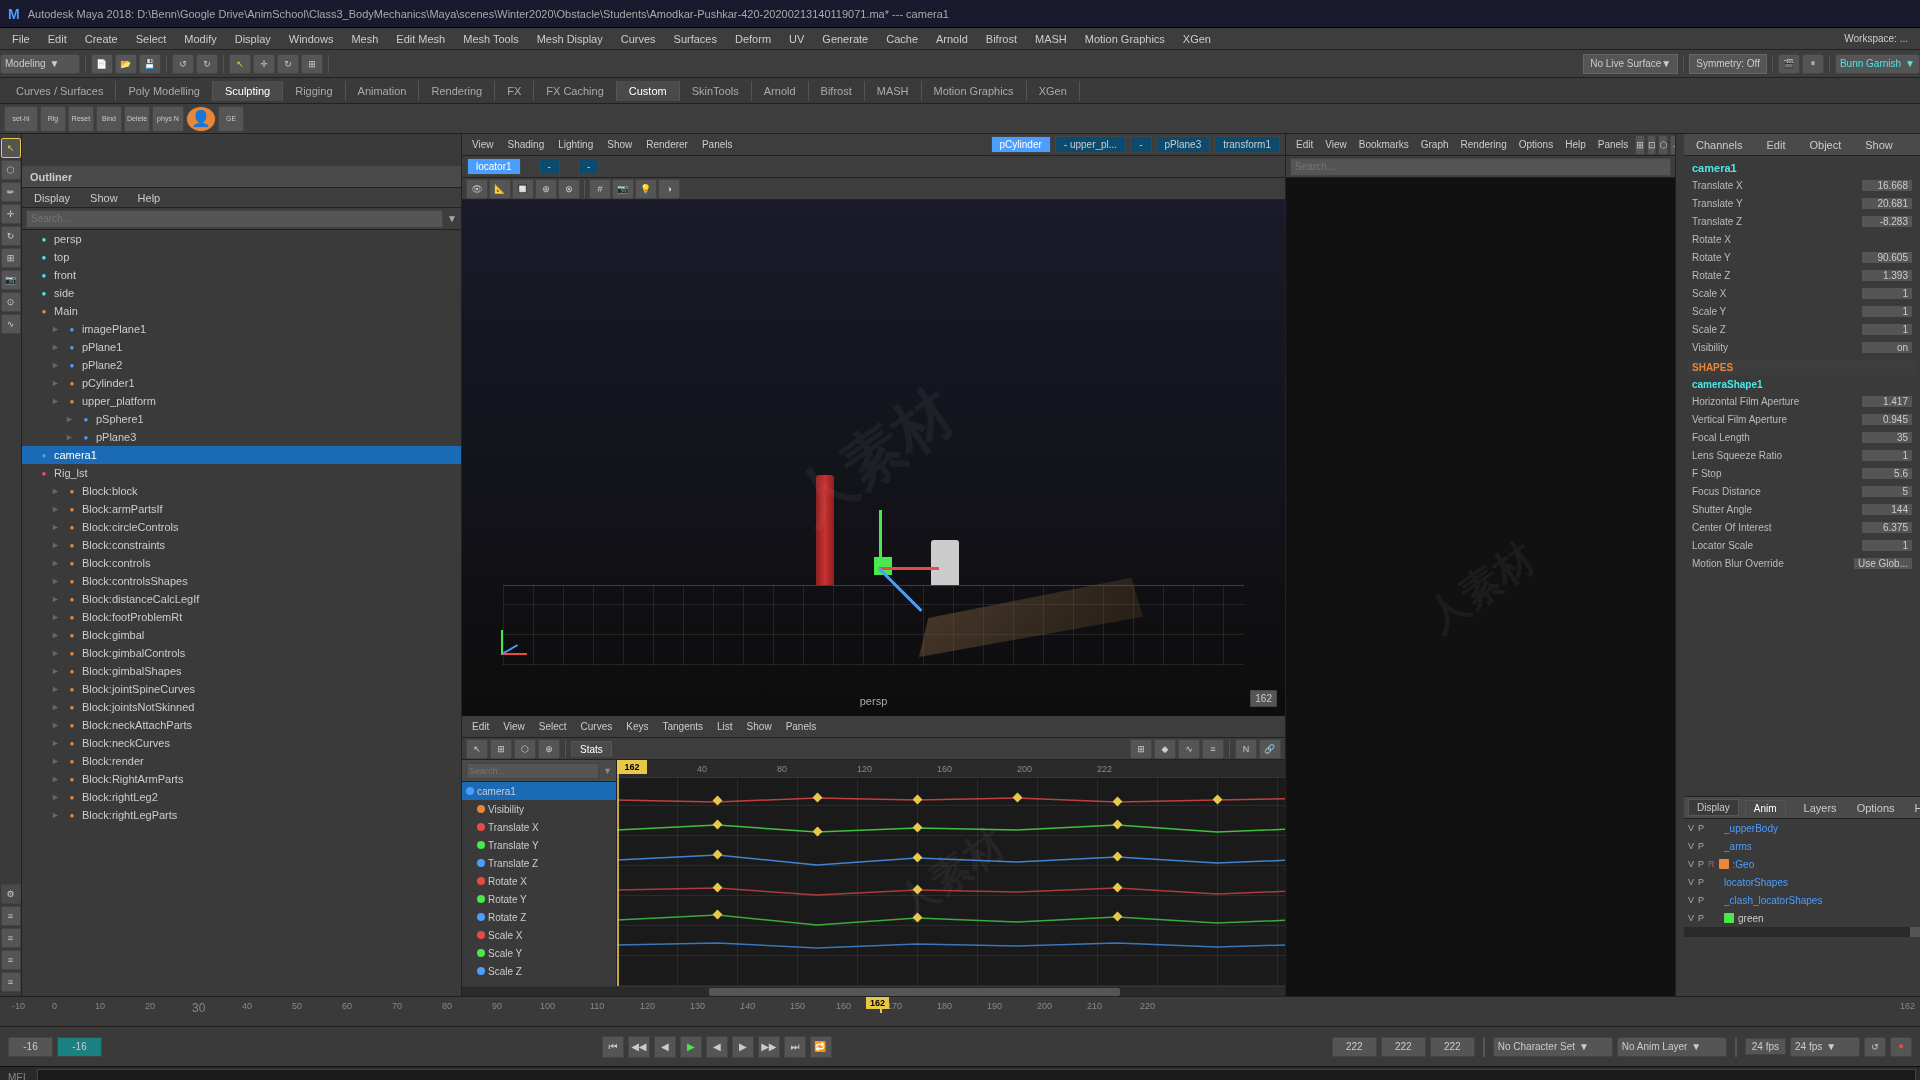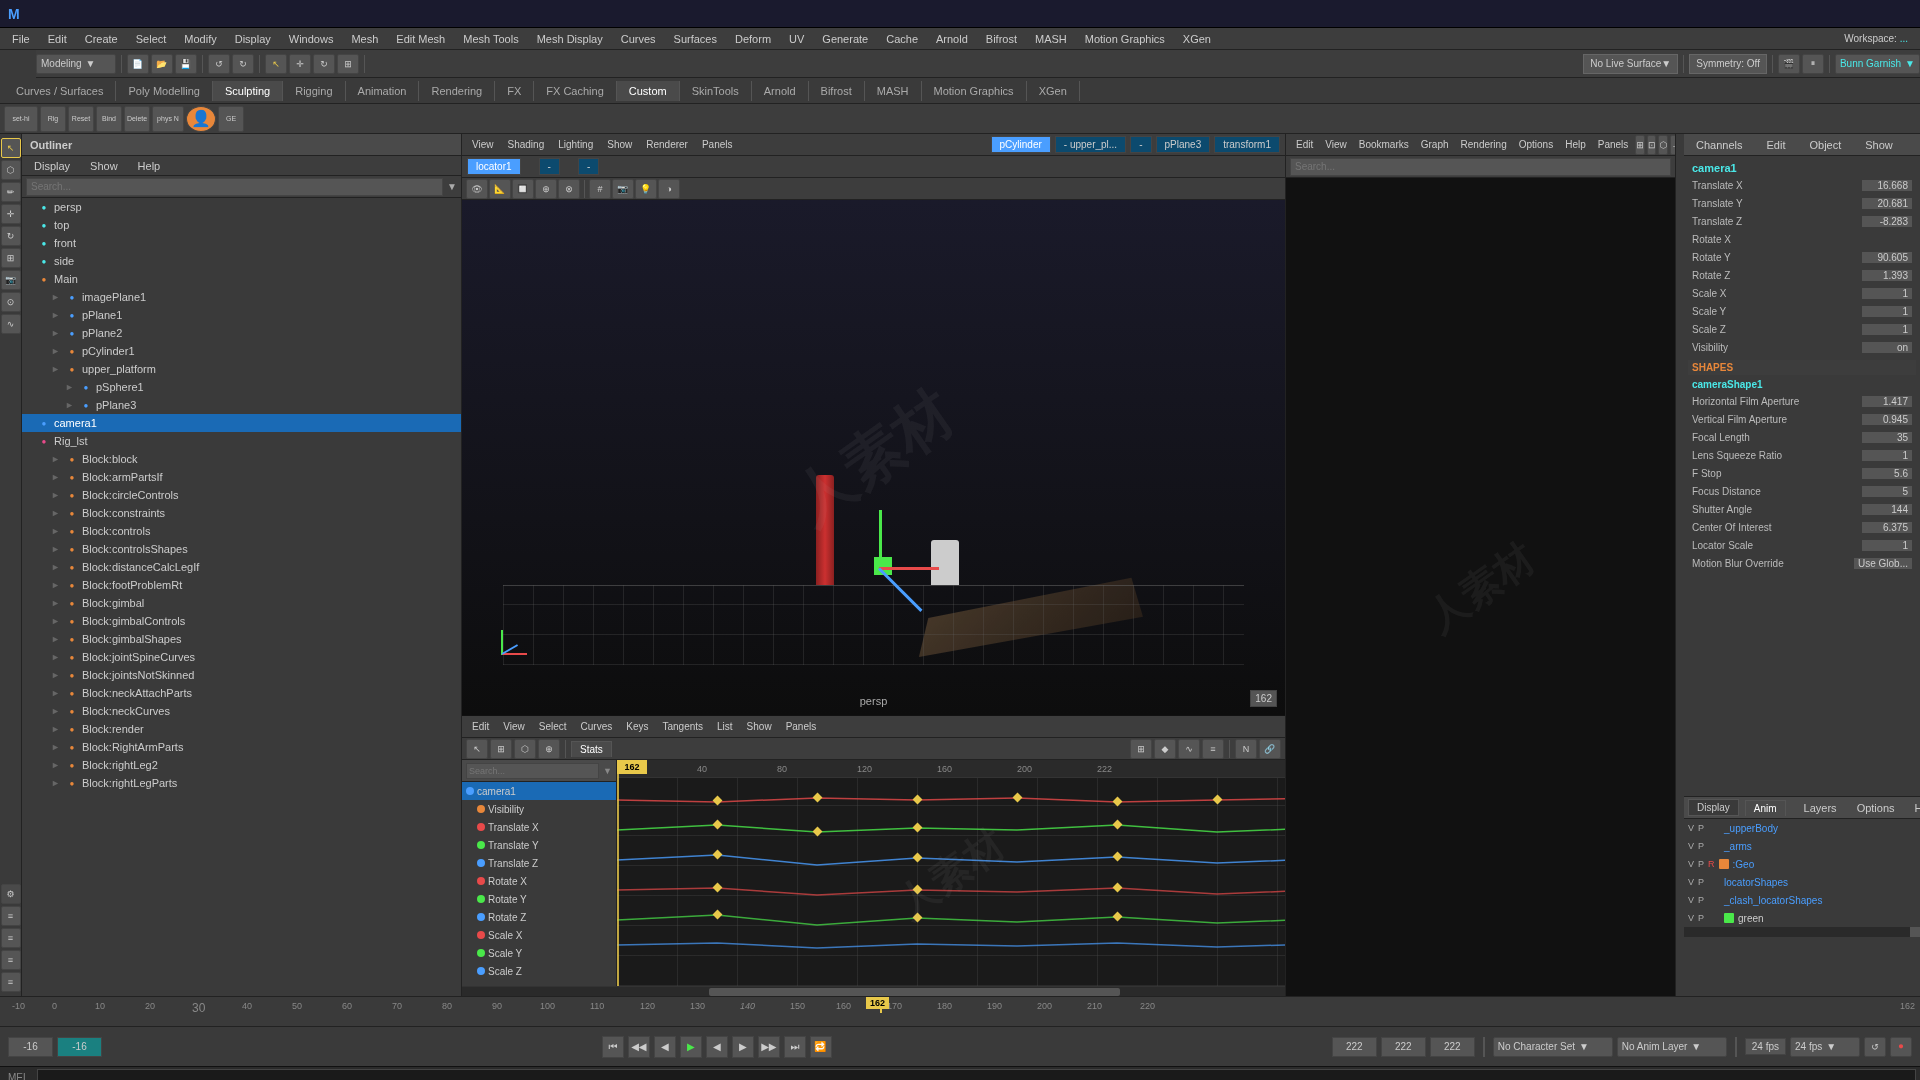--- a/index.html
+++ b/index.html
@@ -52,21 +52,20 @@
 
     
     #toolbar {
       height: 28px;
       background: #3d3d3d;
       display: flex;
       align-items: center;
       padding: 0 0;
       border-bottom: 1px solid #222;
       gap: 2px;
-      margin-left: 36px;
     }
     .toolbar-btn {
       width: 22px;
       height: 20px;
       background: #555;
       border: 1px solid #444;
       color: #ccc;
       font-size: 9px;
       display: flex;
       align-items: center;
@@ -198,20 +197,21 @@
     #outliner-header {
       height: 22px;
       background: #4a4a4a;
       display: flex;
       align-items: center;
       padding: 0 8px;
       border-bottom: 1px solid #222;
       font-size: 11px;
       font-weight: bold;
       color: #ccc;
+      margin-top: 32px;
     }
     #outliner-menu {
       height: 20px;
       background: #3d3d3d;
       display: flex;
       align-items: center;
       padding: 0 4px;
       border-bottom: 1px solid #222;
       gap: 4px;
     }
@@ -636,20 +636,21 @@
       transform: rotate(-35deg);
       white-space: nowrap;
       user-select: none;
     }
   </style>
 </head>
 <body>
 
 <div id="title-bar">
   <span class="app-icon">M</span>
+  <span>Autodesk Maya 2018: D:\Benn\Google Drive\AnimSchool\Class3_BodyMechanics\Maya\scenes\Winter2020\Obstacle\Students\Amodkar-Pushkar-420-20200213140119071.ma* --- camera1</span>
 </div>
 
 <div id="menu-bar">
   <span class="menu-item">File</span>
   <span class="menu-item">Edit</span>
   <span class="menu-item">Create</span>
   <span class="menu-item">Select</span>
   <span class="menu-item">Modify</span>
   <span class="menu-item">Display</span>
   <span class="menu-item">Windows</span>

